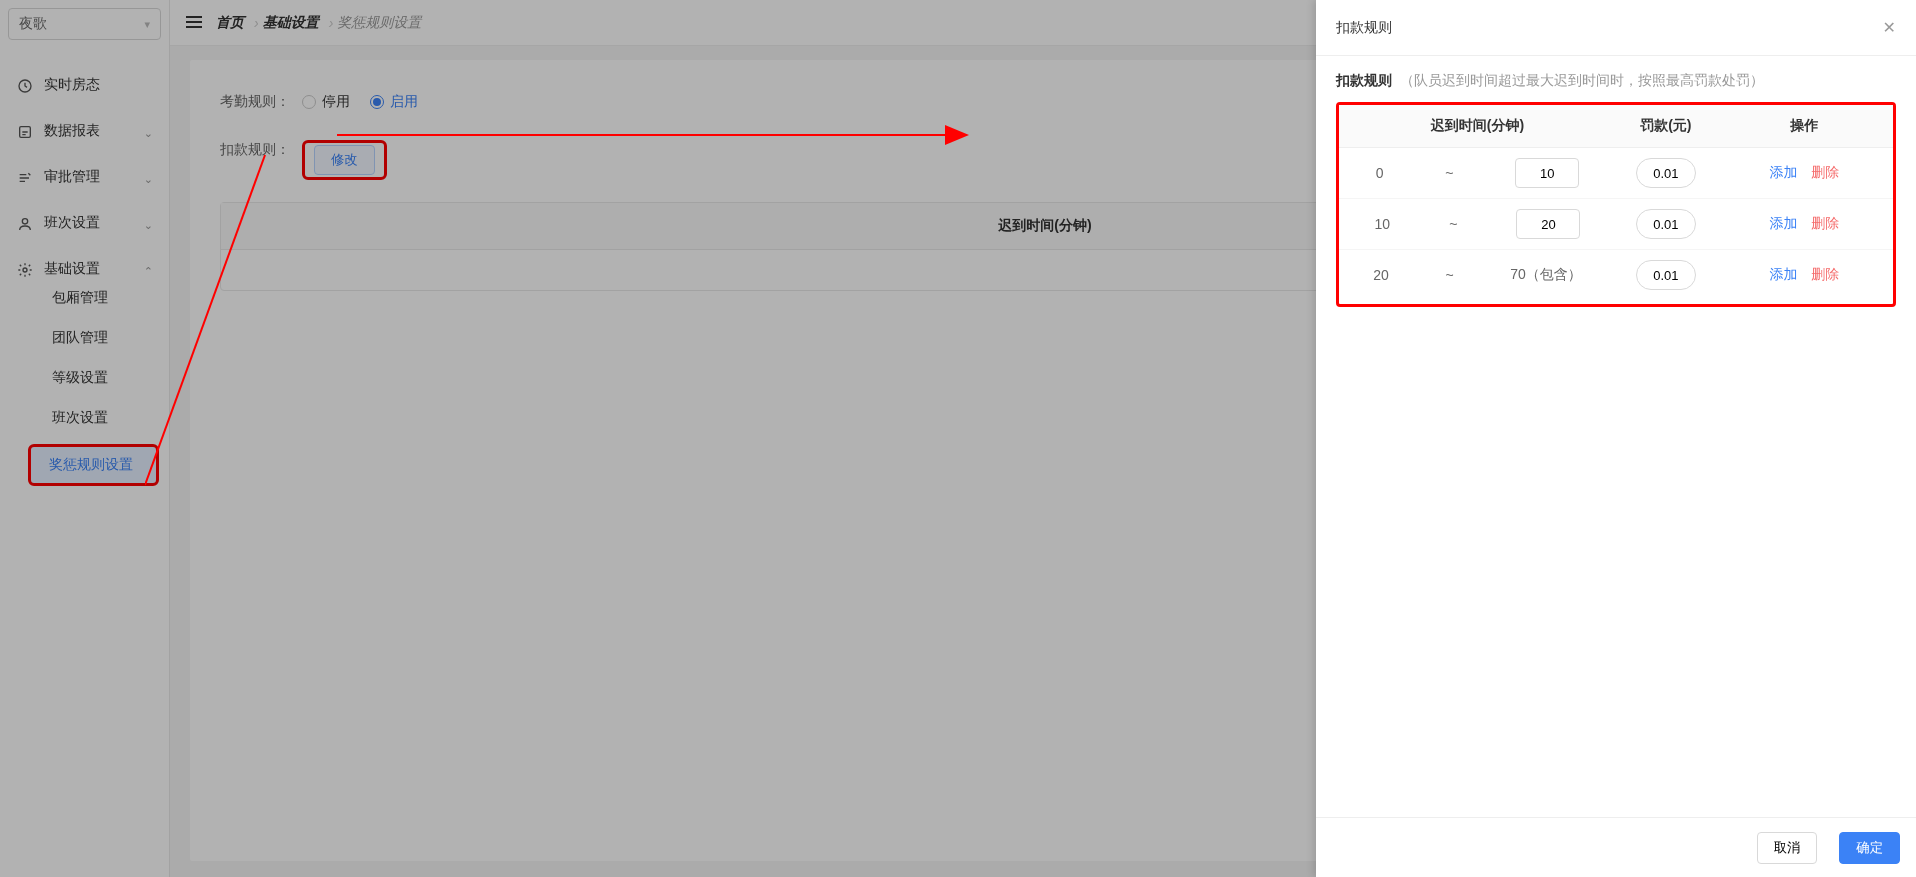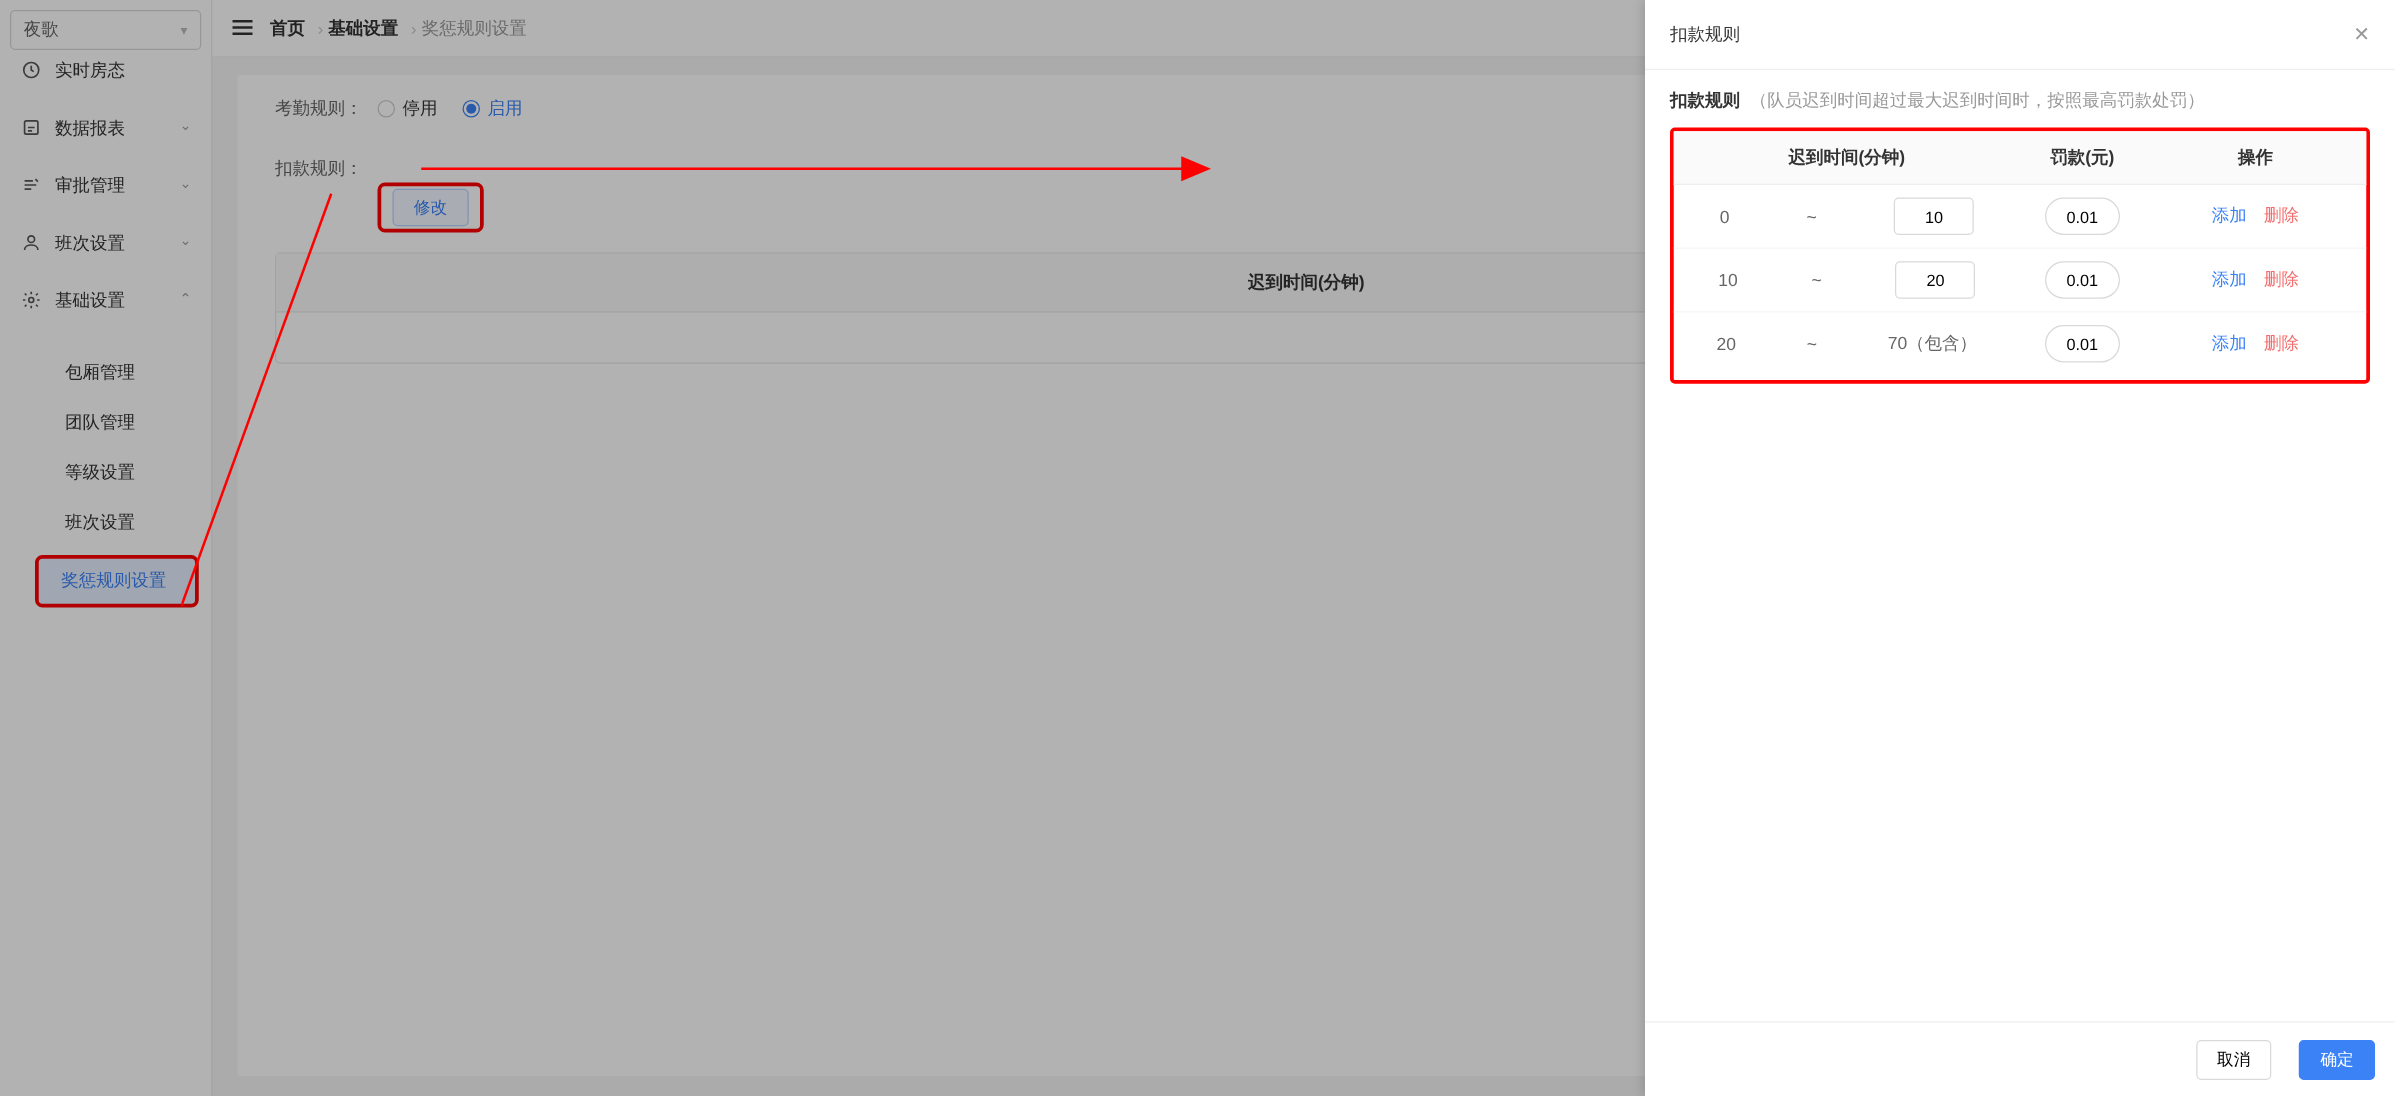--- a/index.html
+++ b/index.html
@@ -39,21 +39,21 @@
       border-radius: 4px;
       display: flex;
       align-items: center;
       justify-content: space-between;
       padding: 0 10px;
       color: #666;
     }
     .selector .arrow { color: #bbb; font-size: 11px; }
     .menu-item {
       display: flex;
-      align-items: flex-start;
+      align-items: flex-end;
       height: 46px;
       padding: 0 16px;
       color: #333;
       cursor: pointer;
     }
     .menu-item .icon { width: 18px; margin-right: 10px; display:inline-flex; align-items:center; justify-content:center;}
     .menu-item .chev { margin-left: auto; color: #999; font-size: 11px; }
     .submenu-item {
       display: flex;
       align-items: center;
@@ -81,41 +81,42 @@
       position: absolute;
       left: 170px;
       top: 0;
       right: 0;
       height: 46px;
       background: #fff;
       display: flex;
       align-items: center;
       padding: 0 16px;
       border-bottom: 1px solid #eee;
+      font-style: italic;
     }
     .hamburger { width: 16px; height: 14px; margin-right: 14px; }
     .hamburger div { height: 2px; background:#333; margin-bottom:3px; }
     .crumb { color: #333; font-weight: 600; margin-right: 6px;}
     .crumb-sep { color: #ccc; margin: 0 4px;}
     .crumb.last { color: #999; font-weight: 400;}
     
     
     .main {
       position: absolute;
       left: 190px;
       top: 60px;
       right: 16px;
       bottom: 16px;
       background: #fff;
       border-radius: 2px;
       padding: 18px 30px;
     }
     .form-row {
       display: flex;
-      align-items: flex-start;
+      align-items: center;
       height: 48px;
     }
     .form-label { color: #666; margin-right: 12px; }
     .radio { display:inline-flex; align-items:center; margin-right: 20px; }
     .radio .dot { width: 14px; height: 14px; border: 1px solid #ccc; border-radius: 50%; margin-right: 6px; display:flex; align-items:center; justify-content:center; }
     .radio.checked .dot { border-color: #3b82f6; }
     .radio.checked .dot::after { content:""; width:8px; height:8px; background:#3b82f6; border-radius:50%; }
     .radio.checked span { color: #3b82f6; }
     .btn-modify {
       border: 1px solid #b8d4ff;

